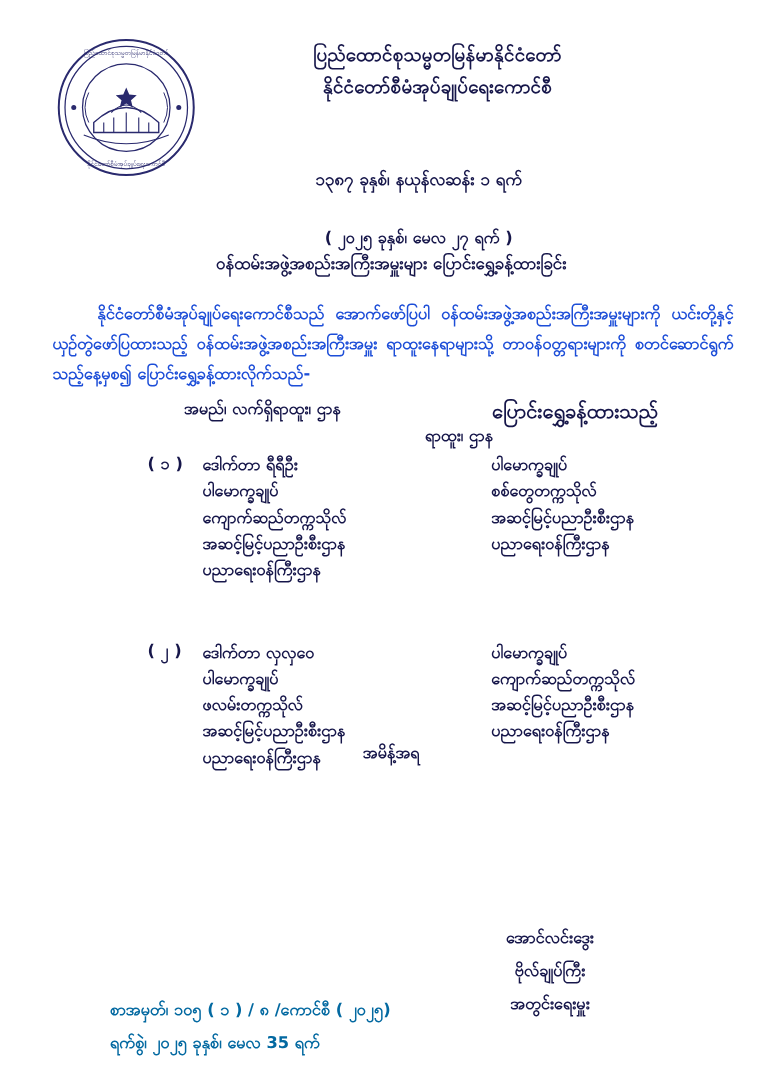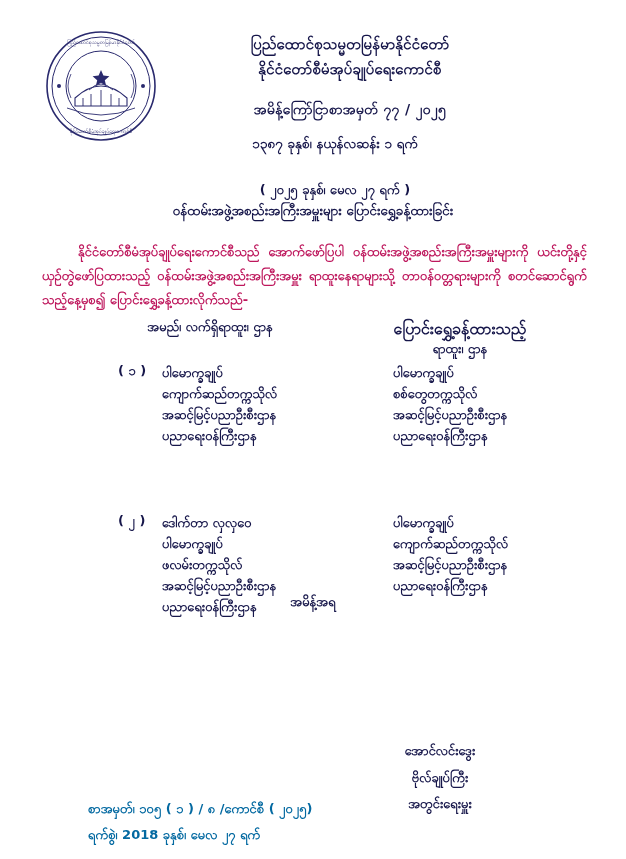--- a/index.html
+++ b/index.html
@@ -96,21 +96,21 @@
 
   
   .body-para {
     position: absolute;
     left: 42px;
     top: 240px;
     width: 545px;
     font-size: 13px;
     line-height: 1.85;
     font-weight: bold;
-    color: #be185d;
+    color: #1d4ed8;
     text-align: justify;
   }
   .body-para .indent { display: inline-block; width: 36px; }
 
   
   .col-head-left {
     position: absolute;
     left: 100px;
     top: 318px;
     width: 220px;
@@ -127,21 +127,21 @@
     text-align: center;
     font-size: 16px;
     font-weight: bold;
     color: #16164a;
   }
   .col-head-right-2 {
     position: absolute;
     left: 340px;
     top: 340px;
     width: 240px;
-    text-align: center;
+    text-align: left;
     font-size: 13px;
     font-weight: bold;
     color: #16164a;
   }
 
   
   .entries {
     position: absolute;
     left: 0;
     top: 362px;
@@ -242,37 +242,37 @@
       <text x="56" y="14" font-size="5.2" fill="#2a2a6e" text-anchor="middle" font-family="DejaVu Sans, sans-serif">ပြည်ထောင်စုသမ္မတမြန်မာနိုင်ငံတော်</text>
       <text x="56" y="103" font-size="5.2" fill="#2a2a6e" text-anchor="middle" font-family="DejaVu Sans, sans-serif">နိုင်ငံတော်စီမံအုပ်ချုပ်ရေးကောင်စီ</text>
     </svg>
   </div>
 
   <div class="header">
     <div class="hline">ပြည်ထောင်စုသမ္မတမြန်မာနိုင်ငံတော်</div>
     <div class="hline">နိုင်ငံတော်စီမံအုပ်ချုပ်ရေးကောင်စီ</div>
   </div>
 
-  <div class="ann-no">အမိန့်ကြော်ငြာစာအမှတ်  ၇၇  / ၂၀၂၅</div>
   <div class="date-line">၁၃၈၇ ခုနှစ်၊ နယုန်လဆန်း  ၁   ရက်</div>
   <div class="date-paren">( ၂၀၂၅ ခုနှစ်၊ မေလ ၂၇  ရက် )</div>
 
   <div class="subject">ဝန်ထမ်းအဖွဲ့အစည်းအကြီးအမှူးများ ပြောင်းရွှေ့ခန့်ထားခြင်း</div>
 
   <div class="body-para"><span class="indent"></span><span>နိုင်ငံတော်စီမံအုပ်ချုပ်ရေးကောင်စီသည် အောက်ဖော်ပြပါ ဝန်ထမ်းအဖွဲ့အစည်းအကြီးအမှူးများကို ယင်းတို့နှင့်ယှဉ်တွဲဖော်ပြထားသည့် ဝန်ထမ်းအဖွဲ့အစည်းအကြီးအမှူး ရာထူးနေရာများသို့ တာဝန်ဝတ္တရားများကို စတင်ဆောင်ရွက်သည့်နေ့မှစ၍ ပြောင်းရွှေ့ခန့်ထားလိုက်သည်-</span></div>
 
   <div class="col-head-left">အမည်၊ လက်ရှိရာထူး၊ ဌာန</div>
   <div class="col-head-right">ပြောင်းရွှေ့ခန့်ထားသည့်</div>
   <div class="col-head-right-2">ရာထူး၊ ဌာန</div>
 
   <div class="entries">
 
     <div class="entry" style="height:136px;">
       <div class="entry-num">( ၁ )</div>
       <div class="entry-left">
+        <span class="entry-line">ဒေါက်တာ ရီရီဦး</span>
         <span class="entry-line">ပါမောက္ခချုပ်</span>
         <span class="entry-line">ကျောက်ဆည်တက္ကသိုလ်</span>
         <span class="entry-line">အဆင့်မြင့်ပညာဦးစီးဌာန</span>
         <span class="entry-line">ပညာရေးဝန်ကြီးဌာန</span>
       </div>
       <div class="entry-right">
         <span class="entry-line">ပါမောက္ခချုပ်</span>
         <span class="entry-line">စစ်တွေတက္ကသိုလ်</span>
         <span class="entry-line">အဆင့်မြင့်ပညာဦးစီးဌာန</span>
         <span class="entry-line">ပညာရေးဝန်ကြီးဌာန</span>
@@ -301,16 +301,16 @@
   <div class="order-word">အမိန့်အရ</div>
 
   <div class="signature">
     <span>အောင်လင်းဒွေး</span>
     <span>ဗိုလ်ချုပ်ကြီး</span>
     <span>အတွင်းရေးမှူး</span>
   </div>
 
   <div class="footer">
     <span>စာအမှတ်၊ ၁၀၅ ( ၁ ) /  ၈  /ကောင်စီ ( ၂၀၂၅)</span>
-    <span>ရက်စွဲ၊ 2018 ခုနှစ်၊ မေလ  ၂၇  ရက်</span>
+    <span>ရက်စွဲ၊ ၂၀၂၅ ခုနှစ်၊ မေလ  35  ရက်</span>
   </div>
 
 </div>
 
 </body></html>

